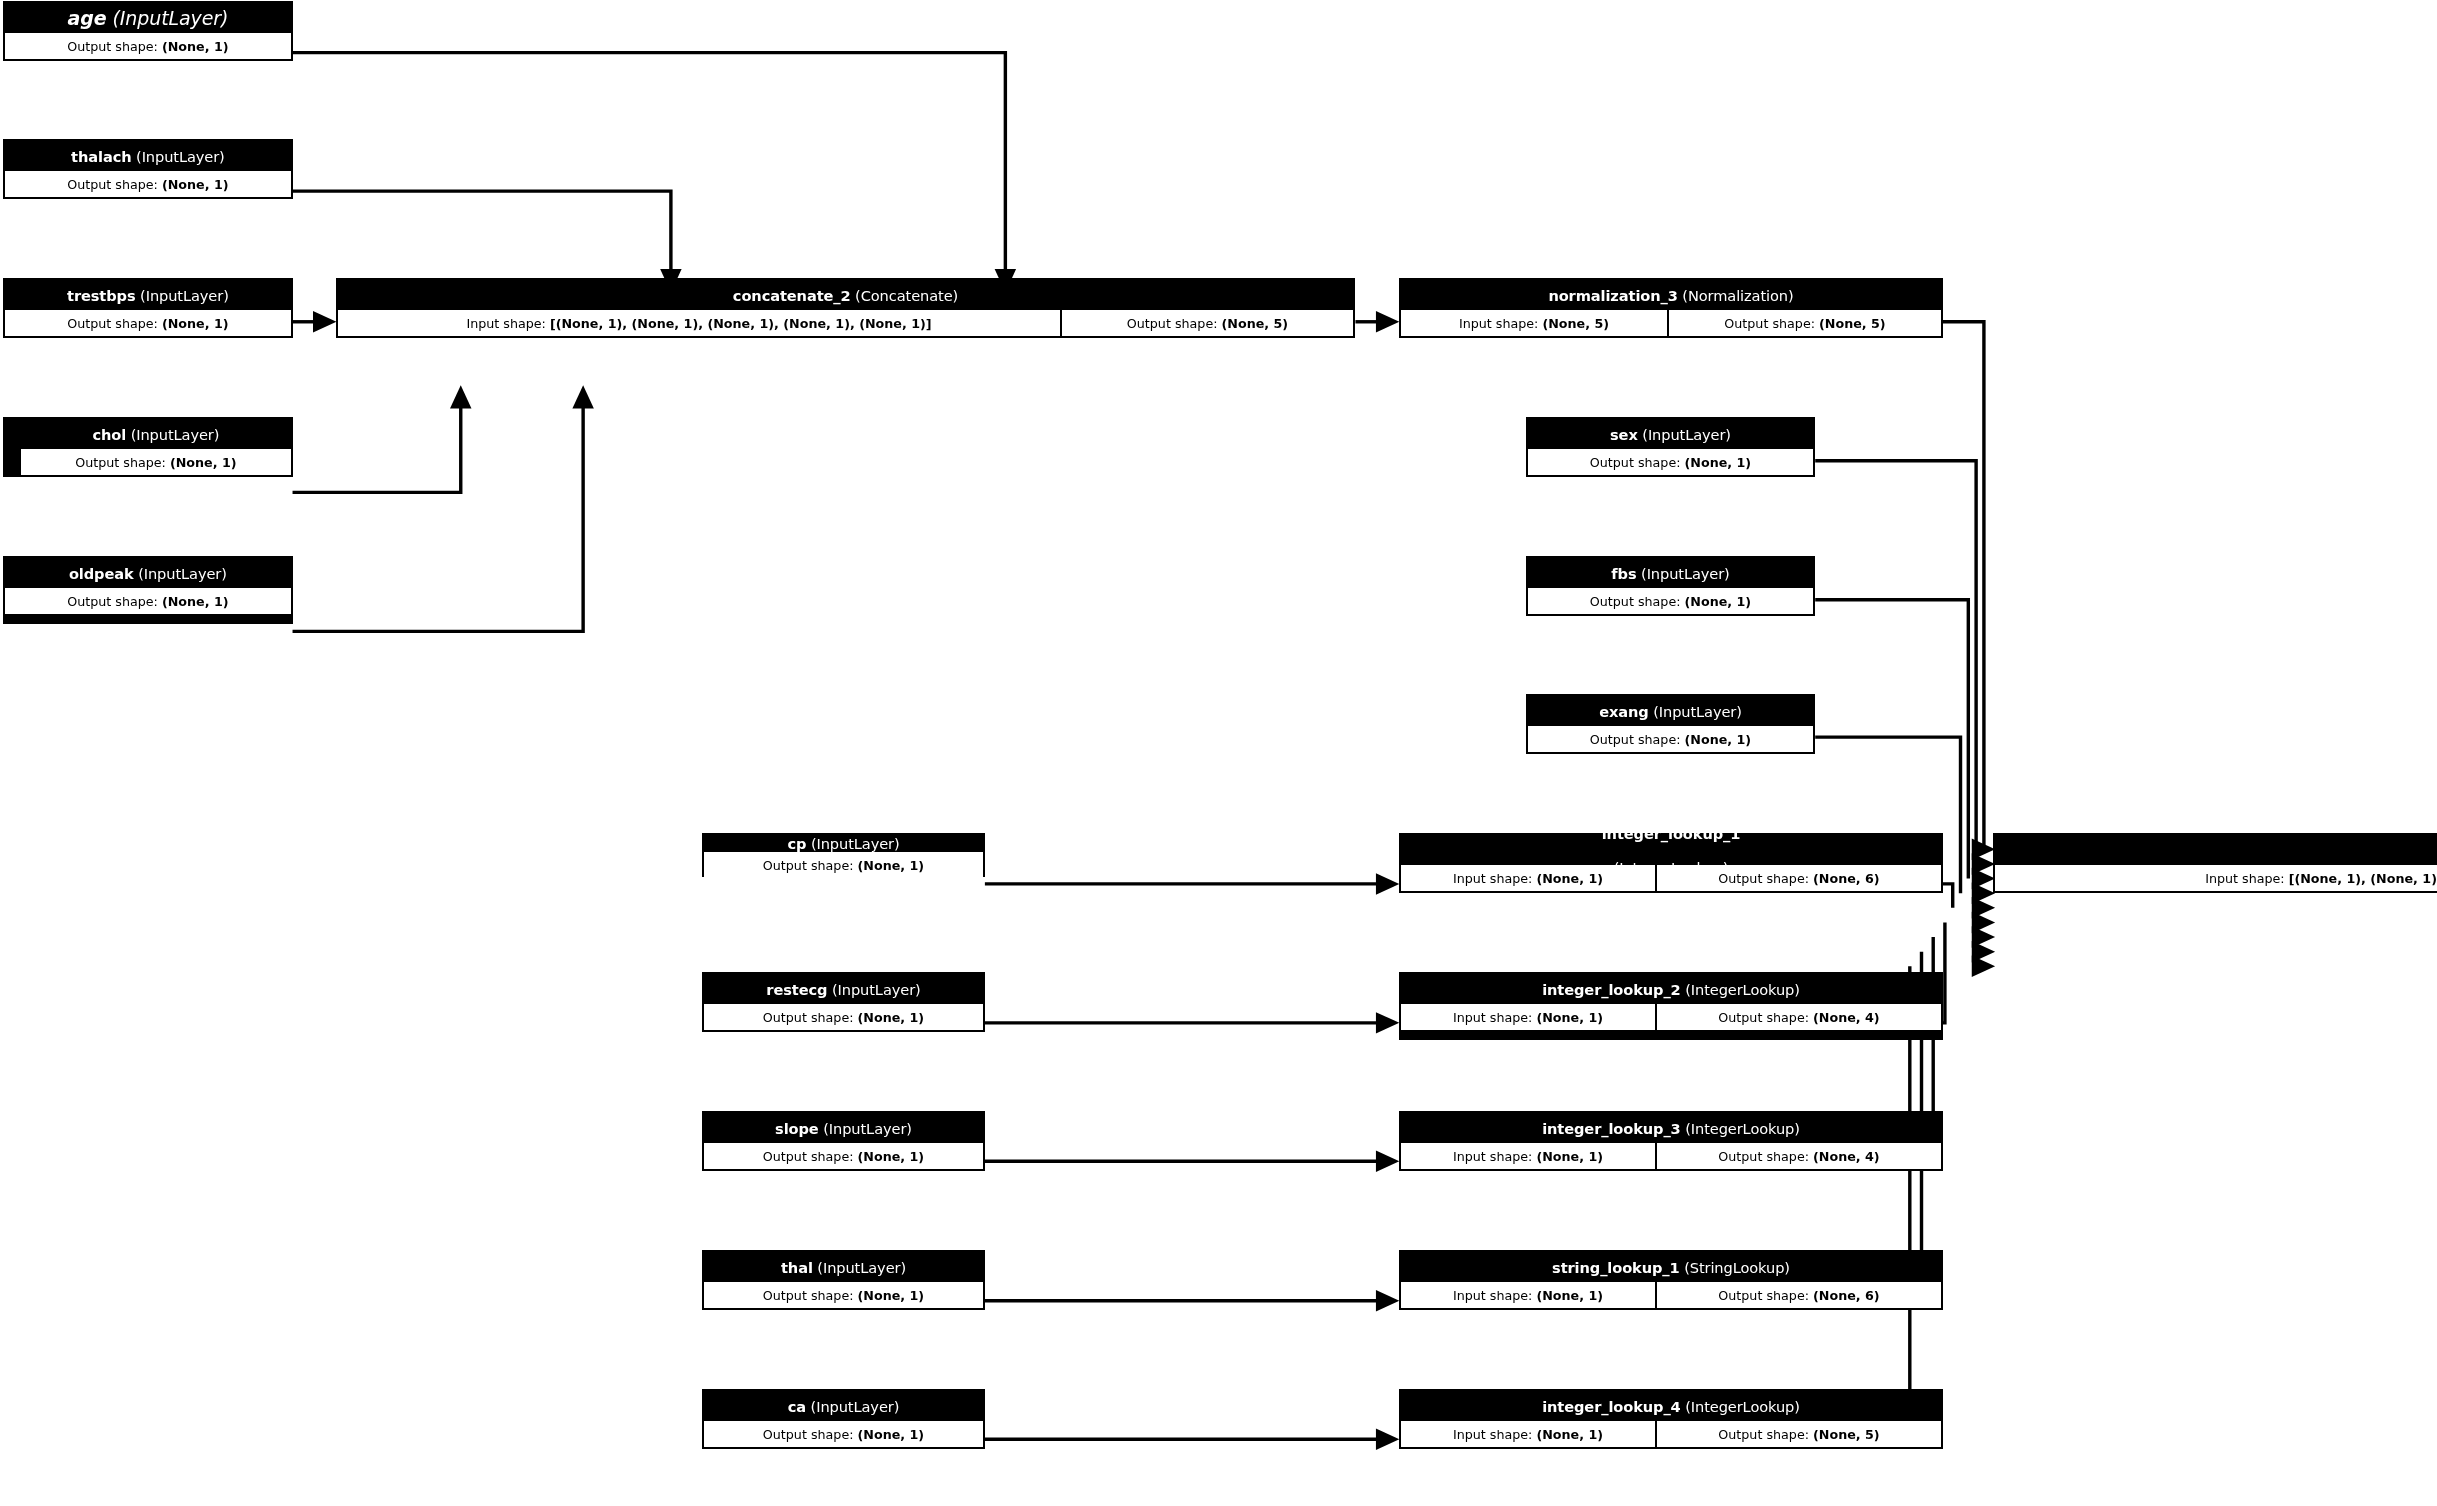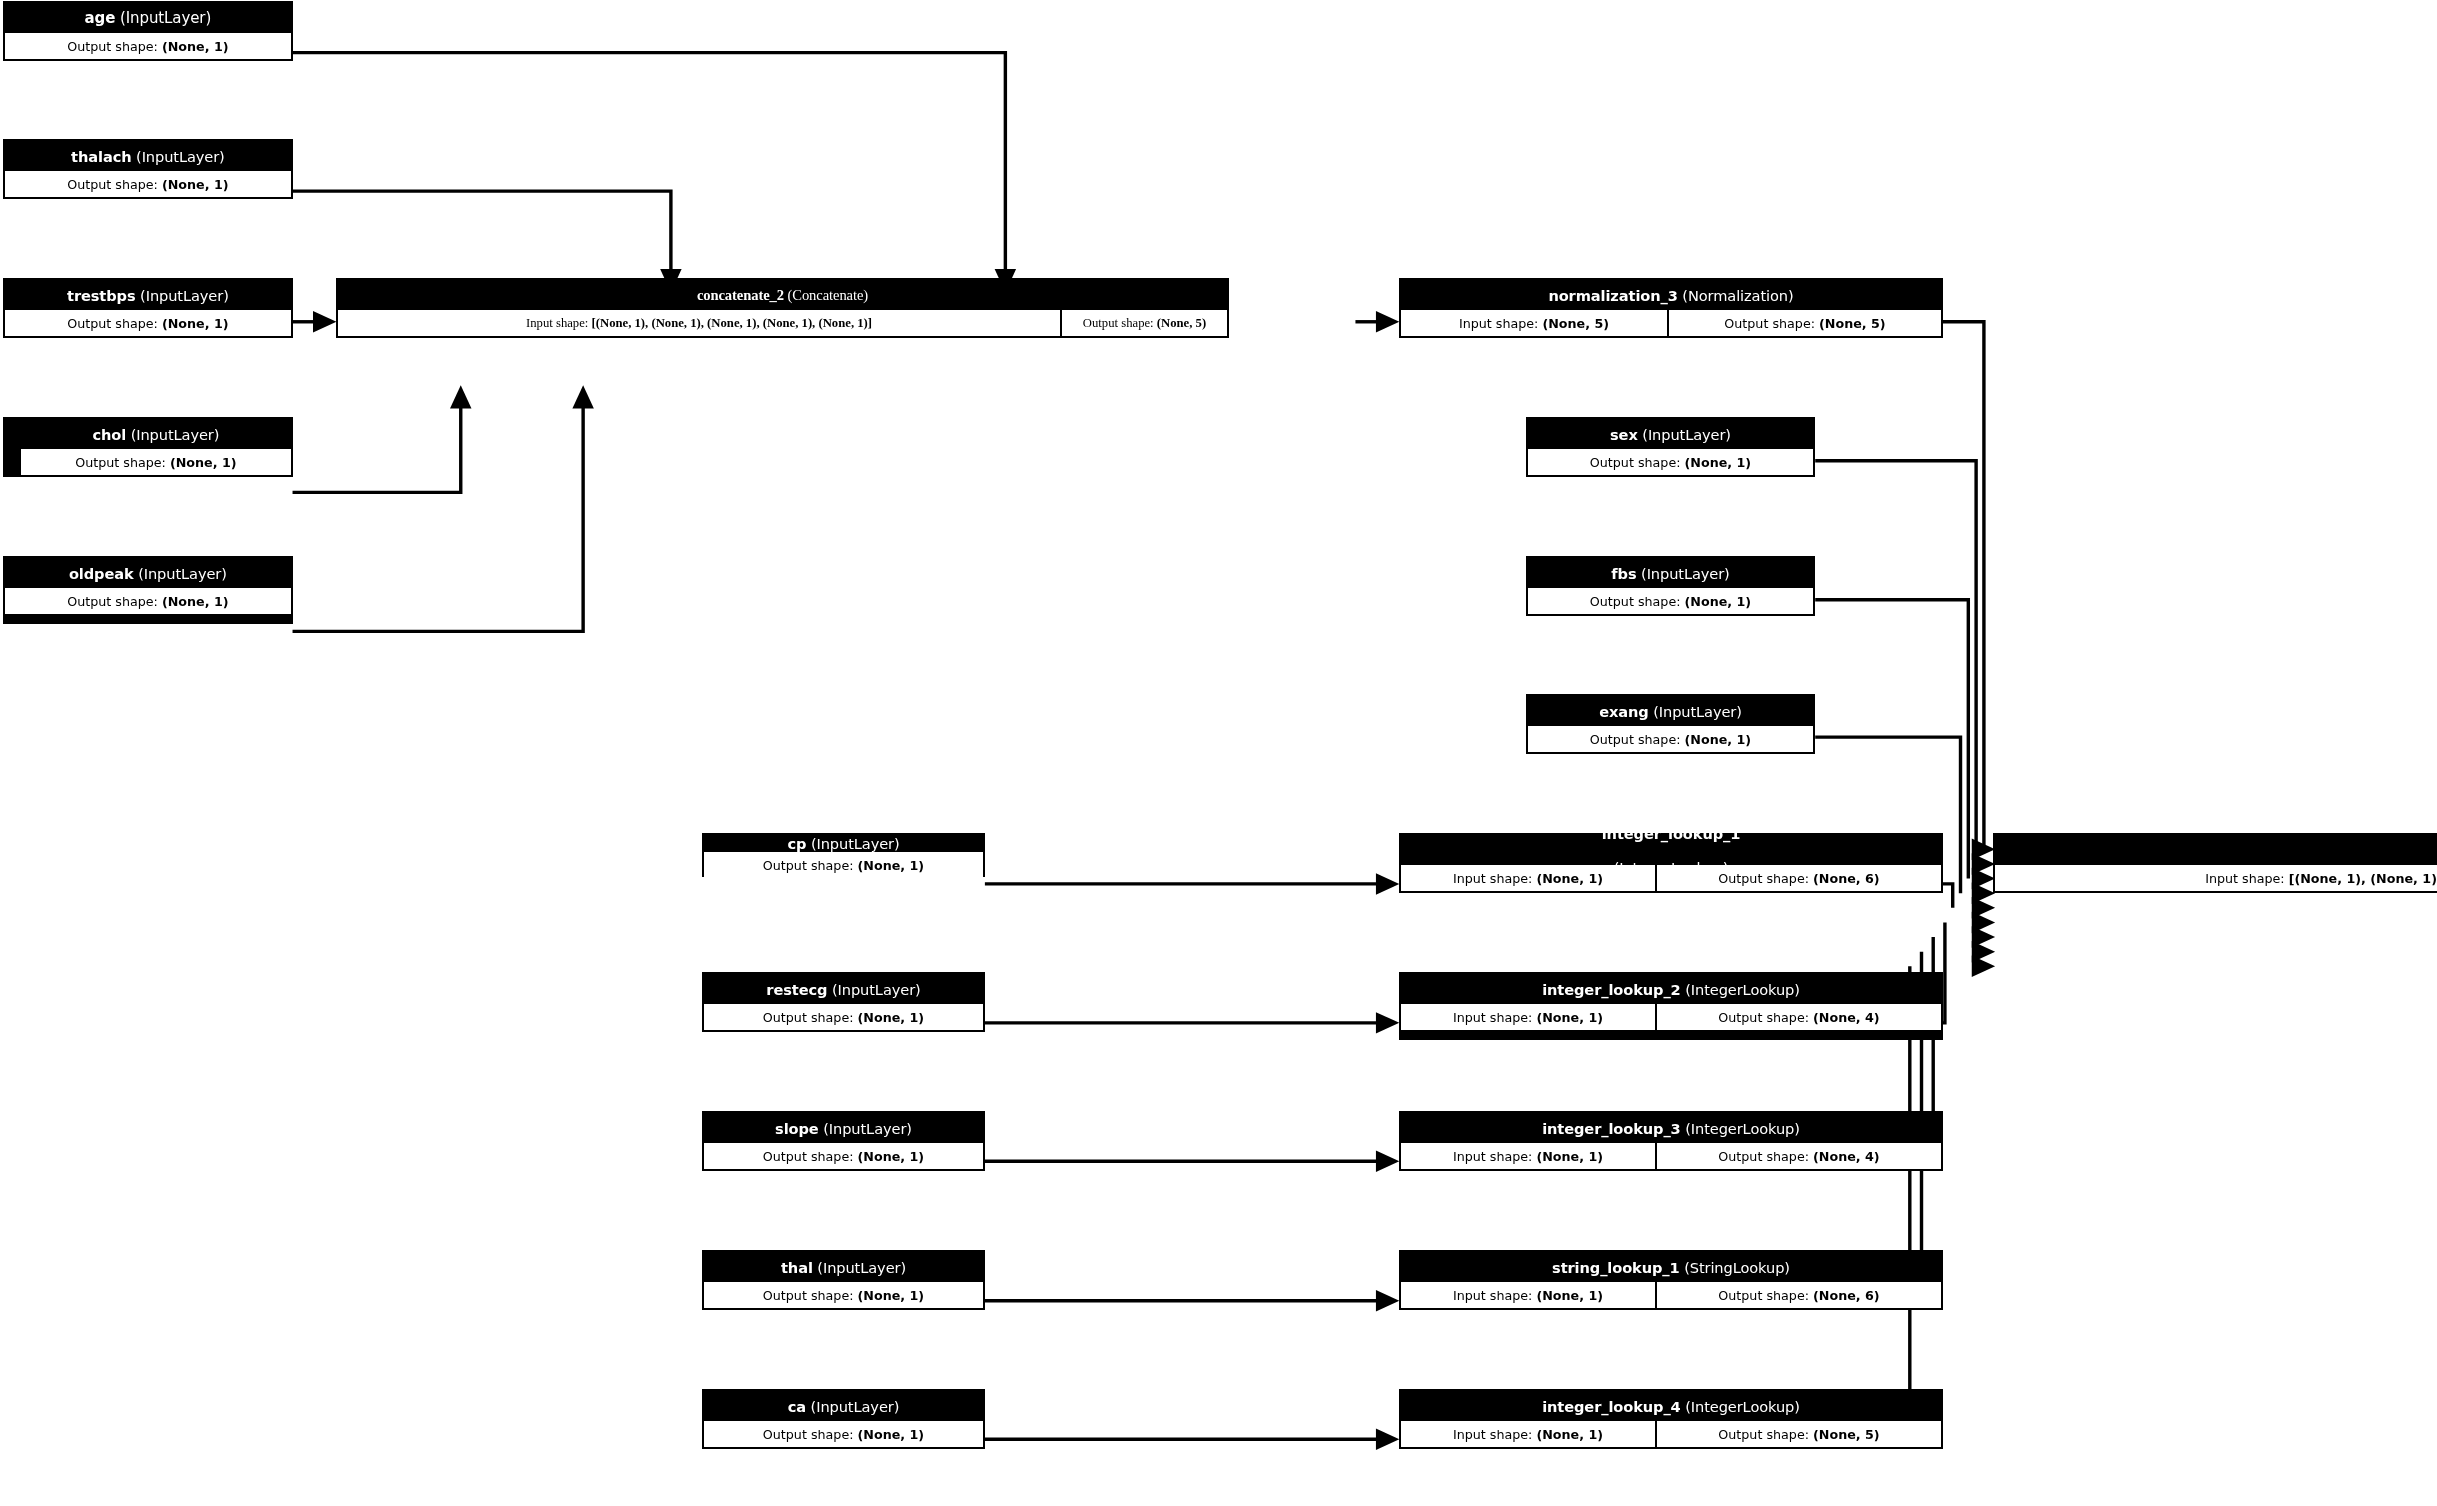--- a/index.html
+++ b/index.html
@@ -129,21 +129,21 @@
     <polygon points="4092,1922 4044,1900 4044,1944"></polygon>
 
     <path d="M 3985 2668 L 3941 2668 L 3941 1952"></path>
     <polygon points="4092,1952 4044,1930 4044,1974"></polygon>
 
     <path d="M 3985 2952 L 3917 2952 L 3917 1982"></path>
     <polygon points="4092,1982 4044,1960 4044,2004"></polygon>
   </svg>
 
   <div class="node" style="left:2.9px;top:1px;width:290px;height:60px;">
-    <div class="node-title" style="height:30px;font-size:15px;">
+    <div class="node-title" style="height:30px;font-size:19px;font-style:italic;">
       <span class="nm">age</span>&nbsp;<span class="ty">(<span>InputLayer</span>)</span>
     </div>
     <div class="node-body" style="height:26px;">
       <div class="cell" style="width:100%;font-size:12.7px;">
         <span class="lbl">Output shape:</span>&nbsp;<span class="val">(None, 1)</span>
       </div>
     </div>
   </div>
 
   <div class="node" style="left:2.9px;top:139px;width:290px;height:60px;">
@@ -183,21 +183,21 @@
     <div class="node-title" style="height:30px;font-size:14.6px;">
       <span class="nm">oldpeak</span>&nbsp;<span class="ty">(<span>InputLayer</span>)</span>
     </div>
     <div class="node-body" style="height:26px;">
       <div class="cell" style="width:100%;font-size:12.7px;">
         <span class="lbl">Output shape:</span>&nbsp;<span class="val">(None, 1)</span>
       </div>
     </div>
   </div>
 
-  <div class="node" style="left:336px;top:278px;width:893px;height:60px;font-family:Liberation Serif, serif;">
+  <div class="node" style="left:336px;top:278px;width:1019px;height:60px;">
     <div class="node-title" style="height:30px;font-size:14.6px;">
       <span class="nm">concatenate_2</span>&nbsp;<span class="ty">(<span>Concatenate</span>)</span>
     </div>
     <div class="node-body" style="height:26px;">
       <div class="cell" style="width:722px;font-size:12.7px;">
         <span class="lbl">Input shape:</span>&nbsp;<span class="val">[(None, 1), (None, 1), (None, 1), (None, 1), (None, 1)]</span>
       </div>
       <div class="cell" style="flex:1;font-size:12.7px;">
         <span class="lbl">Output shape:</span>&nbsp;<span class="val">(None, 5)</span>
       </div>

